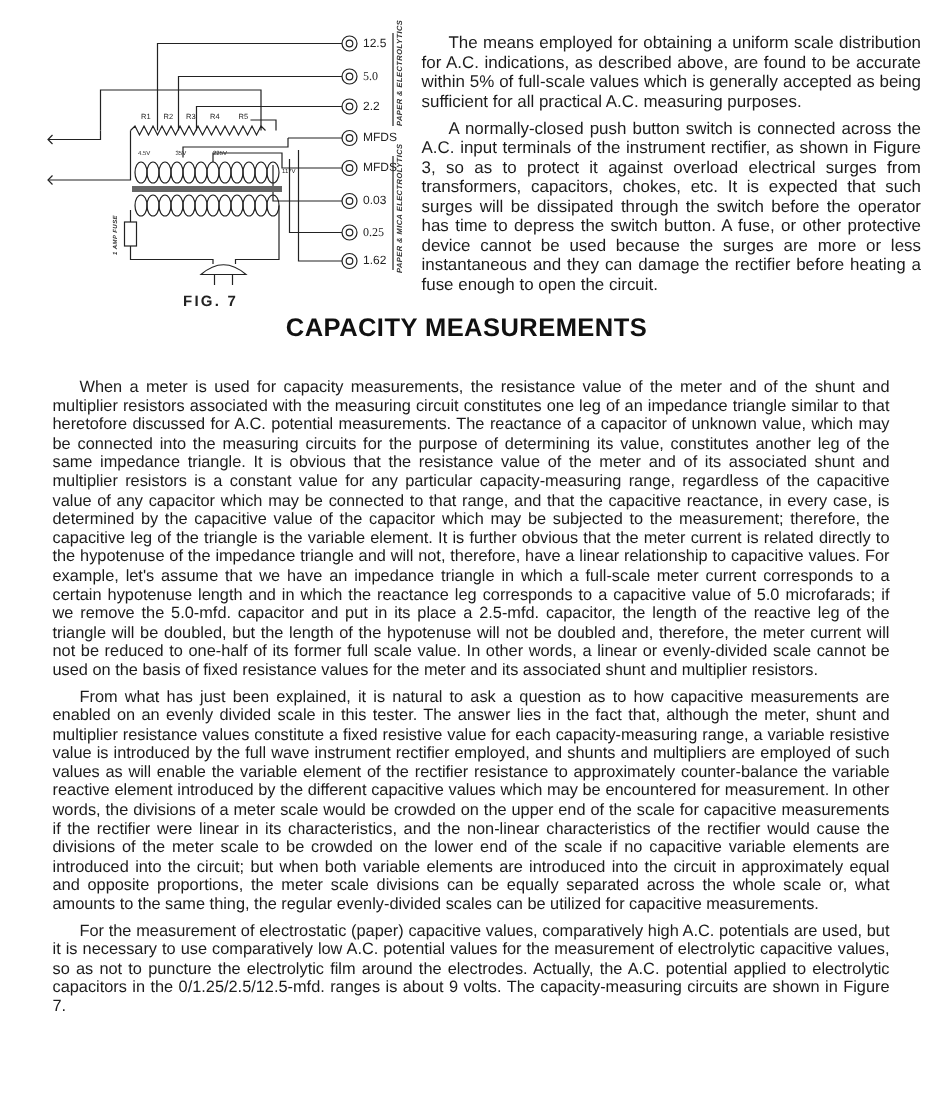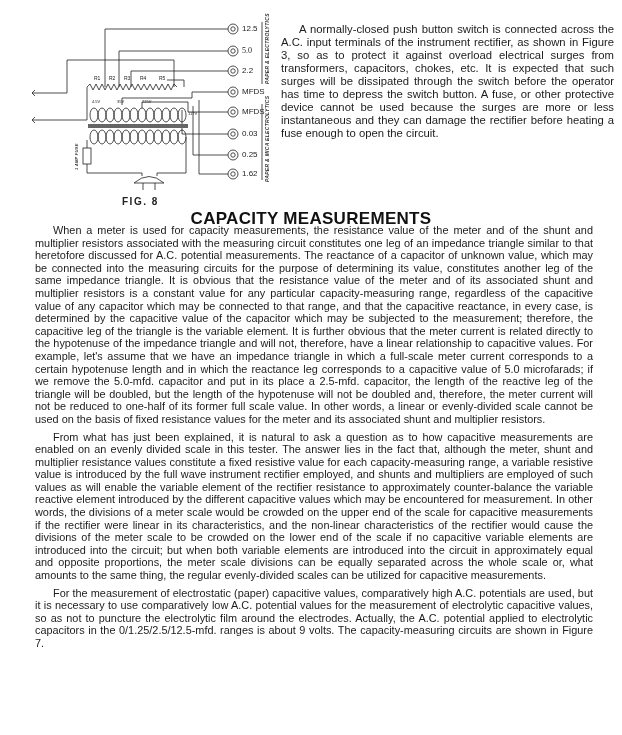--- a/index.html
+++ b/index.html
@@ -12,21 +12,21 @@
                  letter-spacing: 1.5px; font-weight: bold; color: #222; }
   .term-label { position: absolute; font-size: 8px; color: #222; }
   .vlabel { position: absolute; font-size: 5px; font-style: italic; font-weight: bold;
             color: #333; transform-origin: left top; transform: rotate(-90deg);
             white-space: nowrap; letter-spacing: 0.3px; }
   .right-col { position: absolute; left: 281px; top: 23px; width: 333px; font-size: 11.3px;
                line-height: 13px; text-align: justify; }
   .right-col p { margin: 0 0 5px 0; text-indent: 18px; }
   .heading { position: absolute; left: 0; width: 622px; top: 209px; text-align: center;
              font-size: 17px; font-weight: bold; letter-spacing: 0.3px; color: #111; }
-  .body-text { position: absolute; left: 35px; top: 224px; width: 558px; font-size: 10.9px;
+  .body-text { position: absolute; left: 35px; top: 252px; width: 558px; font-size: 10.9px;
                line-height: 12.6px; text-align: justify; }
   .body-text p { margin: 0 0 5px 0; text-indent: 18px; }
 </style>
 </head>
 <body>
 
 <div class="page">
 
   <div class="figure">
     <svg width="248" height="200" viewBox="0 0 248 200">
@@ -111,42 +111,43 @@
 
       <rect x="66" y="116" width="100" height="4" fill="#666"></rect>
     </svg>
 
     <span class="term-label" style="left:220px;top:16px;">12.5</span>
     <span class="term-label" style="left:220px;top:38px;font-family:Liberation Serif, serif;">5.0</span>
     <span class="term-label" style="left:220px;top:58px;">2.2</span>
     <span class="term-label" style="left:220px;top:79px;">MFDS</span>
     <span class="term-label" style="left:220px;top:99px;">MFDS</span>
     <span class="term-label" style="left:220px;top:121px;">0.03</span>
-    <span class="term-label" style="left:220px;top:142px;">0.25</span>
+    <span class="term-label" style="left:220px;top:142px;font-family:Liberation Serif, serif;">0.25</span>
     <span class="term-label" style="left:220px;top:161px;">1.62</span>
 
     <span class="term-label" style="left:72px;top:67px;font-size:5px;">R1</span>
     <span class="term-label" style="left:87px;top:67px;font-size:5px;">R2</span>
     <span class="term-label" style="left:102px;top:67px;font-size:5px;">R3</span>
     <span class="term-label" style="left:118px;top:67px;font-size:5px;">R4</span>
     <span class="term-label" style="left:137px;top:67px;font-size:5px;">R5</span>
 
     <span class="term-label" style="left:70px;top:91px;font-size:4px;">4.5V</span>
     <span class="term-label" style="left:95px;top:91px;font-size:4px;">35V</span>
     <span class="term-label" style="left:120px;top:91px;font-size:4px;">225V</span>
     <span class="term-label" style="left:166px;top:103px;font-size:4px;">117V</span>
 
     <span class="vlabel" style="left:52px;top:162px;font-size:4px;">1 AMP FUSE</span>
     <span class="vlabel" style="left:242px;top:76px;">PAPER &amp; ELECTROLYTICS</span>
     <span class="vlabel" style="left:242px;top:174px;">PAPER &amp; MICA ELECTROLYTICS</span>
 
-    <span class="fig-caption">FIG. 8</span>
+    <span class="fig-caption">FIG. 7</span>
   </div>
 
   <div class="right-col">
+    <p>The means employed for obtaining a uniform scale distribution for A.C. indications, as described above, are found to be accurate within 5% of full-scale values which is generally accepted as being sufficient for all practical A.C. measuring purposes.</p>
     <p>A normally-closed push button switch is connected across the A.C. input terminals of the instrument rectifier, as shown in Figure 3, so as to protect it against overload electrical surges from transformers, capacitors, chokes, etc. It is expected that such surges will be dissipated through the switch before the operator has time to depress the switch button. A fuse, or other protective device cannot be used because the surges are more or less instantaneous and they can damage the rectifier before heating a fuse enough to open the circuit.</p>
   </div>
 
   <div class="heading">CAPACITY MEASUREMENTS</div>
 
   <div class="body-text">
     <p>When a meter is used for capacity measurements, the resistance value of the meter and of the shunt and multiplier resistors associated with the measuring circuit constitutes one leg of an impedance triangle similar to that heretofore discussed for A.C. potential measurements. The reactance of a capacitor of unknown value, which may be connected into the measuring circuits for the purpose of determining its value, constitutes another leg of the same impedance triangle. It is obvious that the resistance value of the meter and of its associated shunt and multiplier resistors is a constant value for any particular capacity-measuring range, regardless of the capacitive value of any capacitor which may be connected to that range, and that the capacitive reactance, in every case, is determined by the capacitive value of the capacitor which may be subjected to the measurement; therefore, the capacitive leg of the triangle is the variable element. It is further obvious that the meter current is related directly to the hypotenuse of the impedance triangle and will not, therefore, have a linear relationship to capacitive values. For example, let's assume that we have an impedance triangle in which a full-scale meter current corresponds to a certain hypotenuse length and in which the reactance leg corresponds to a capacitive value of 5.0 microfarads; if we remove the 5.0-mfd. capacitor and put in its place a 2.5-mfd. capacitor, the length of the reactive leg of the triangle will be doubled, but the length of the hypotenuse will not be doubled and, therefore, the meter current will not be reduced to one-half of its former full scale value. In other words, a linear or evenly-divided scale cannot be used on the basis of fixed resistance values for the meter and its associated shunt and multiplier resistors.</p>
     <p>From what has just been explained, it is natural to ask a question as to how capacitive measurements are enabled on an evenly divided scale in this tester. The answer lies in the fact that, although the meter, shunt and multiplier resistance values constitute a fixed resistive value for each capacity-measuring range, a variable resistive value is introduced by the full wave instrument rectifier employed, and shunts and multipliers are employed of such values as will enable the variable element of the rectifier resistance to approximately counter-balance the variable reactive element introduced by the different capacitive values which may be encountered for measurement. In other words, the divisions of a meter scale would be crowded on the upper end of the scale for capacitive measurements if the rectifier were linear in its characteristics, and the non-linear characteristics of the rectifier would cause the divisions of the meter scale to be crowded on the lower end of the scale if no capacitive variable elements are introduced into the circuit; but when both variable elements are introduced into the circuit in approximately equal and opposite proportions, the meter scale divisions can be equally separated across the whole scale or, what amounts to the same thing, the regular evenly-divided scales can be utilized for capacitive measurements.</p>
     <p>For the measurement of electrostatic (paper) capacitive values, comparatively high A.C. potentials are used, but it is necessary to use comparatively low A.C. potential values for the measurement of electrolytic capacitive values, so as not to puncture the electrolytic film around the electrodes. Actually, the A.C. potential applied to electrolytic capacitors in the 0/1.25/2.5/12.5-mfd. ranges is about 9 volts. The capacity-measuring circuits are shown in Figure 7.</p>
   </div>

